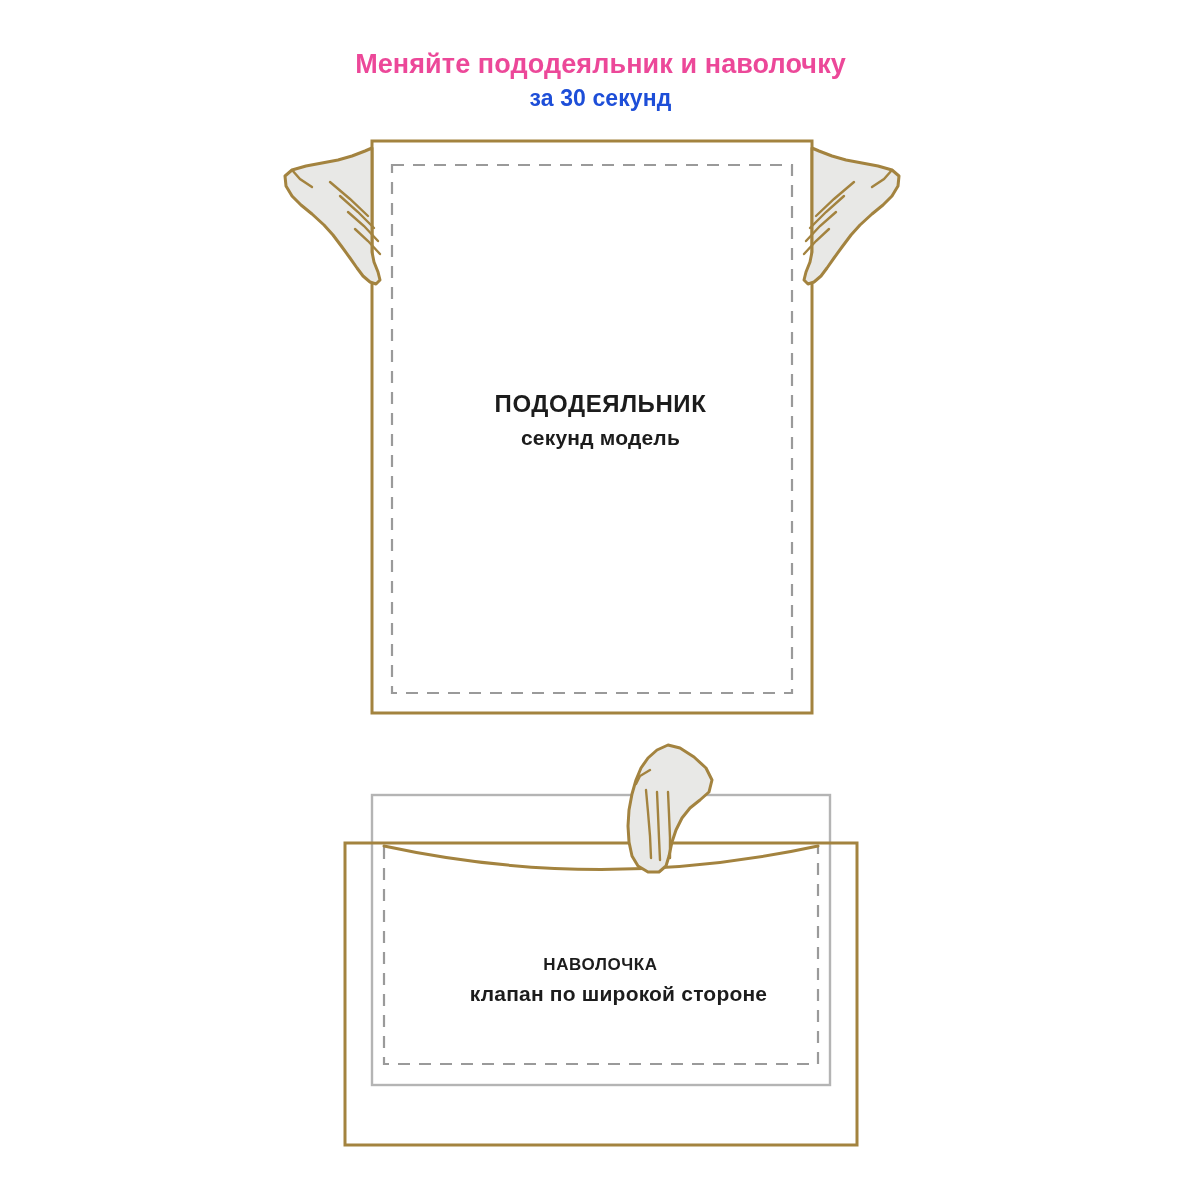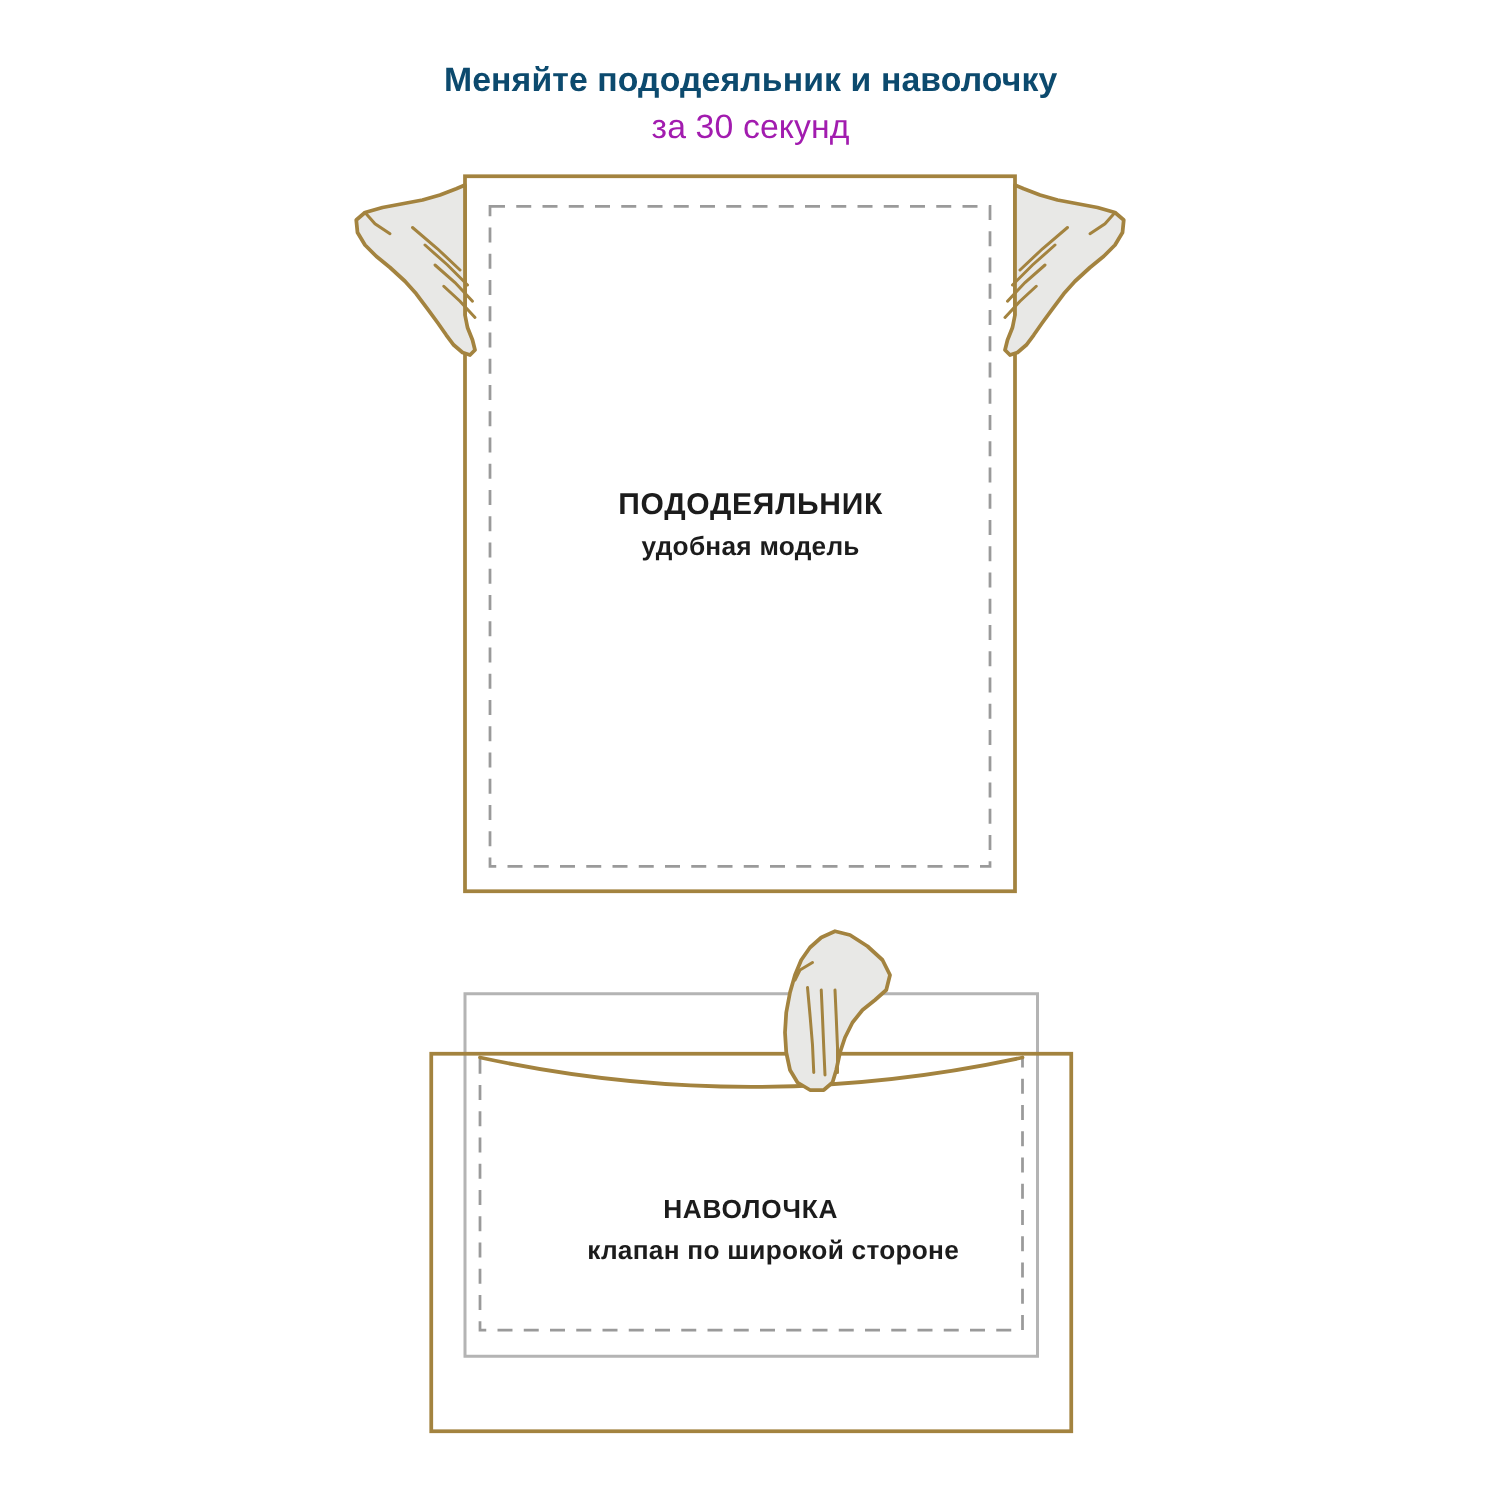--- a/index.html
+++ b/index.html
@@ -25,28 +25,28 @@
   .title-block {
     position: absolute;
     left: 0;
     top: 46px;
     width: 1201px;
     text-align: center;
   }
   .title-line1 {
     font-size: 27px;
     font-weight: 700;
-    color: #0c4a6e;
+    color: #ec4899;
     letter-spacing: 0.1px;
     line-height: 1.38;
   }
   .title-line2 {
-    font-size: 27px;
-    font-weight: 400;
-    color: #a21caf;
+    font-size: 23px;
+    font-weight: 700;
+    color: #1d4ed8;
     letter-spacing: 0.1px;
     line-height: 1.38;
   }
   svg.diagram {
     position: absolute;
     left: 0;
     top: 0;
     width: 1201px;
     height: 1201px;
   }
@@ -74,21 +74,21 @@
   }
   .label-pillow {
     position: absolute;
     left: 0;
     top: 952px;
     width: 1201px;
     text-align: center;
     pointer-events: none;
   }
   .label-pillow .l1 {
-    font-size: 21px;
+    font-size: 17px;
     font-weight: 700;
     letter-spacing: 0.6px;
     color: #1c1c1c;
     line-height: 1.55;
   }
   .label-pillow .l2 {
     font-size: 21px;
     font-weight: 700;
     letter-spacing: 0.2px;
     color: #1c1c1c;
@@ -159,21 +159,21 @@
         <path d="M657 792 L658 814 L659 838 L660 860" fill="none" stroke="#a3833f" stroke-width="2.4" stroke-linecap="round"></path>
         <path d="M668 792 L669 814 L670 838 L670 858" fill="none" stroke="#a3833f" stroke-width="2.4" stroke-linecap="round"></path>
         <path d="M636 784 L640 776 L650 770" fill="none" stroke="#a3833f" stroke-width="2.4" stroke-linecap="round"></path>
       </g>
     </g>
 
   </svg>
 
   <div class="label-duvet">
     <div class="l1">ПОДОДЕЯЛЬНИК</div>
-    <div class="l2">удобная модель</div>
+    <div class="l2">секунд модель</div>
   </div>
 
   <div class="label-pillow">
     <div class="l1">НАВОЛОЧКА</div>
     <div class="l2">клапан по широкой стороне</div>
   </div>
 
 </div>
 
 </body></html>

